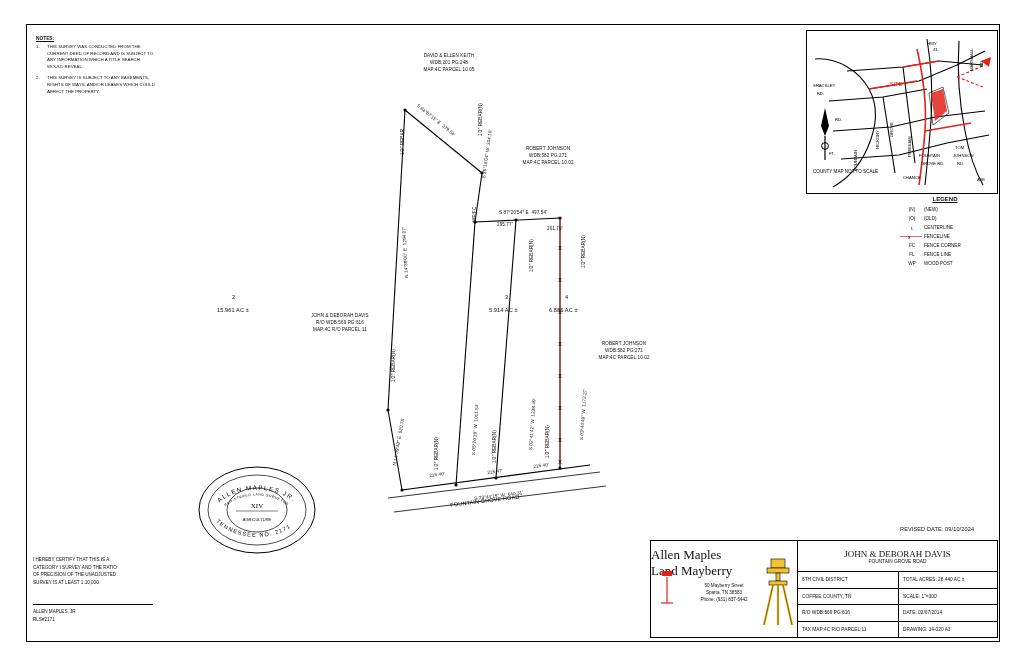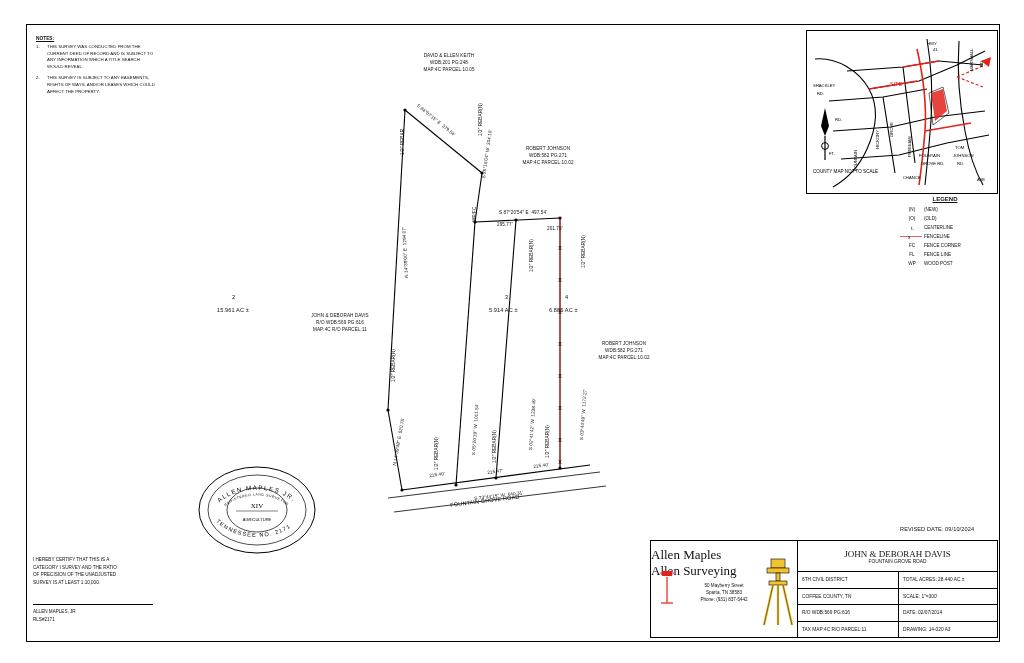--- a/index.html
+++ b/index.html
@@ -305,21 +305,21 @@
     <div class="sigline"></div>
     <div class="ln" style="margin-top:3px;">ALLEN MAPLES, JR</div>
     <div class="ln">RLS#2171</div>
   </div>
 
   <div class="t t6" style="left:900px;top:526px;">REVISED DATE: 09/10/2024</div>
 
   <div id="titleblock" class="abs">
     <div id="tb-left">
       <div class="firm-name" style="margin-top:6px;">Allen Maples</div>
-      <div class="firm-name">Allen Surveying</div>
+      <div class="firm-name">Land Mayberry</div>
       <div class="firm-addr" style="margin-top:4px;">50 Mayberry Street</div>
       <div class="firm-addr">Sparta, TN 38583</div>
       <div class="firm-addr">Phone: (931) 837-5442</div>
 
       <svg class="abs" style="left:8px;top:24px;" width="16" height="40" viewBox="0 0 16 40">
         <line x1="8" y1="12" x2="8" y2="38" stroke="#e2231a" stroke-width="1.2"></line>
         <line x1="2" y1="38" x2="14" y2="38" stroke="#e2231a" stroke-width="1.2"></line>
         <rect x="3" y="6" width="10" height="5" fill="#e2231a"></rect>
         <line x1="1" y1="8" x2="15" y2="8" stroke="#e2231a" stroke-width="1"></line>
       </svg>

